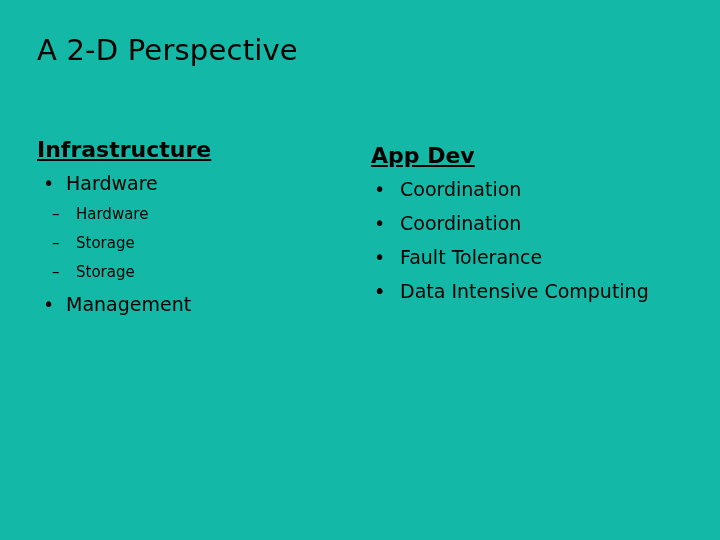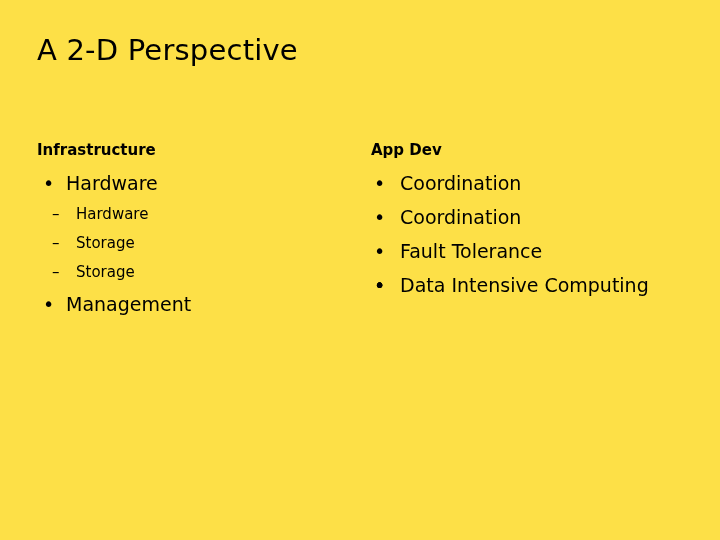--- a/index.html
+++ b/index.html
@@ -11,21 +11,21 @@
     height: 540px;
     background: #ffffff;
     font-family: "DejaVu Sans", sans-serif;
     color: #000000;
     overflow: hidden;
     position: relative;
   }
   .slide {
     position: absolute;
     inset: 0;
-    background: #fde047;
+    background: #14b8a6;
   }
   .slide-title {
     position: absolute;
     left: 37px;
     top: 33px;
     font-size: 29px;
     font-weight: 400;
     letter-spacing: 0.2px;
     line-height: 1.2;
     white-space: nowrap;
@@ -34,28 +34,29 @@
     position: absolute;
     left: 0;
     top: 138px;
     width: 720px;
   }
   .column {
     position: absolute;
     top: 0;
   }
   .column-left  { left: 37px;  width: 300px; }
-  .column-right { left: 371px; width: 330px; }
+  .column-right { left: 371px; width: 330px; margin-top: 6px; }
 
   .col-heading {
-    font-size: 15px;
+    font-size: 22px;
     font-weight: bold;
     line-height: 24px;
     margin: 0 0 4px 0;
     white-space: nowrap;
+    text-decoration: underline;
   }
 
   ul.level1 {
     list-style: none;
     margin: 0;
     padding: 0;
   }
   ul.level1 > li.bullet-item {
     position: relative;
     padding-left: 29px;

